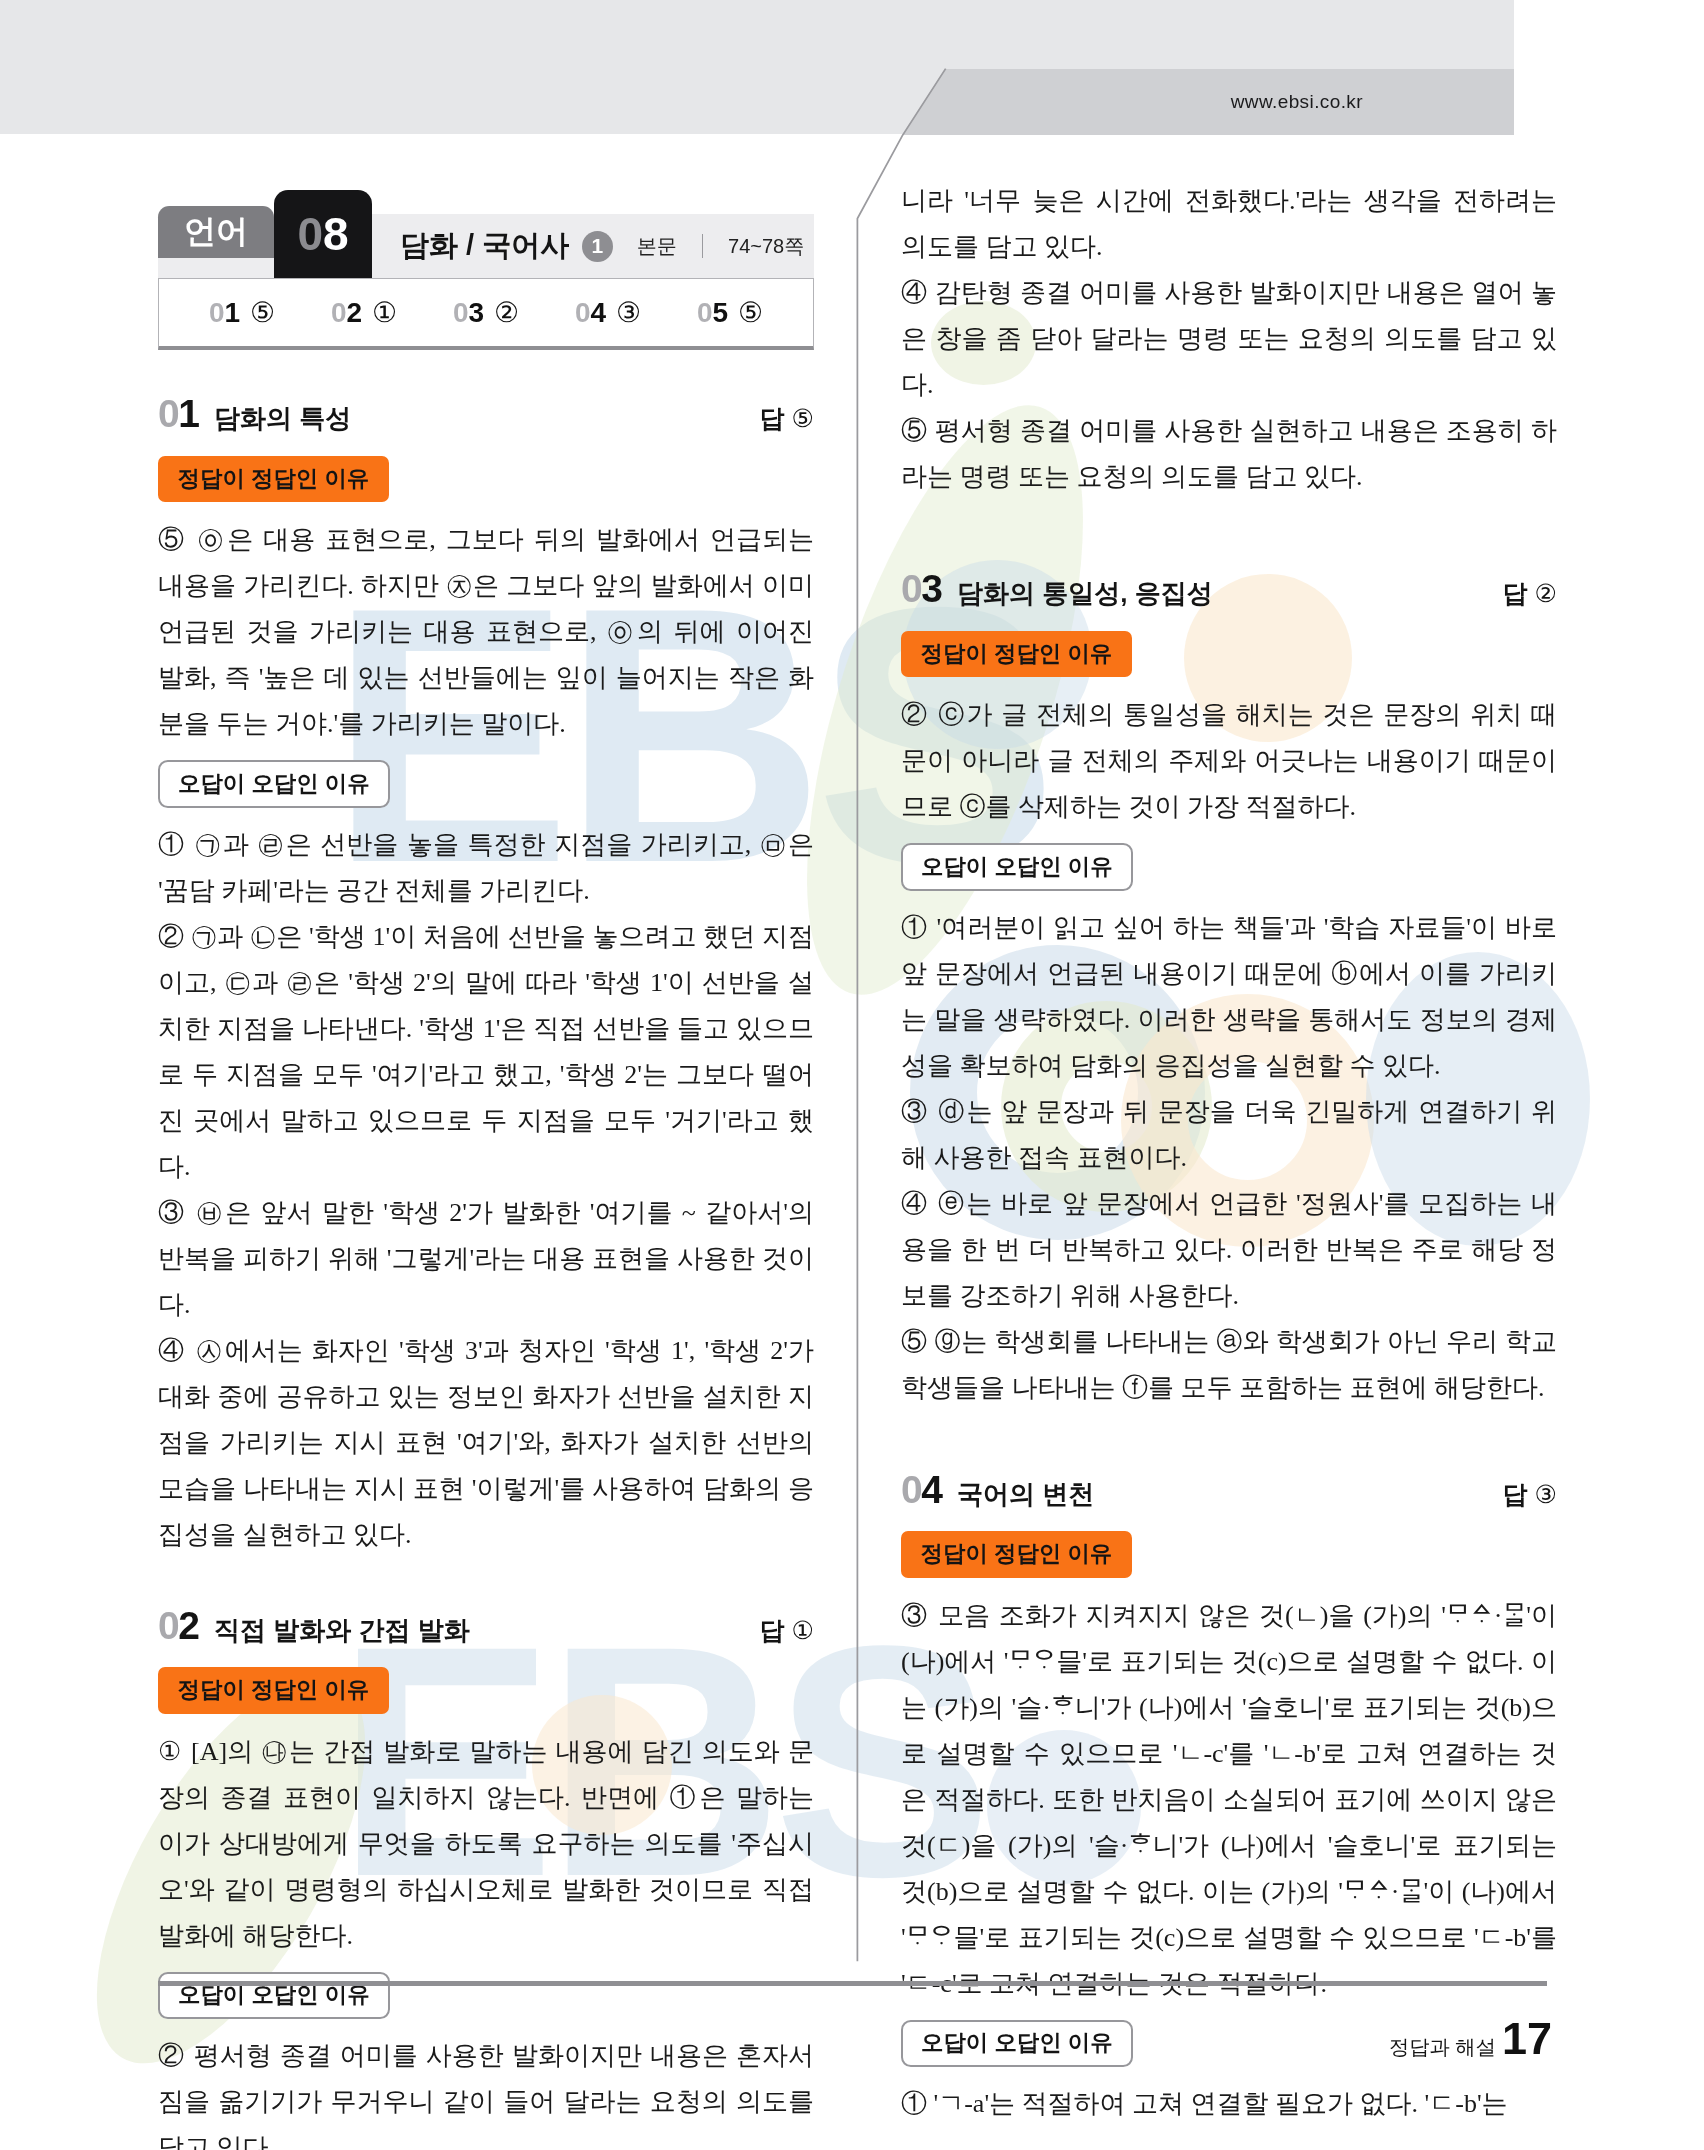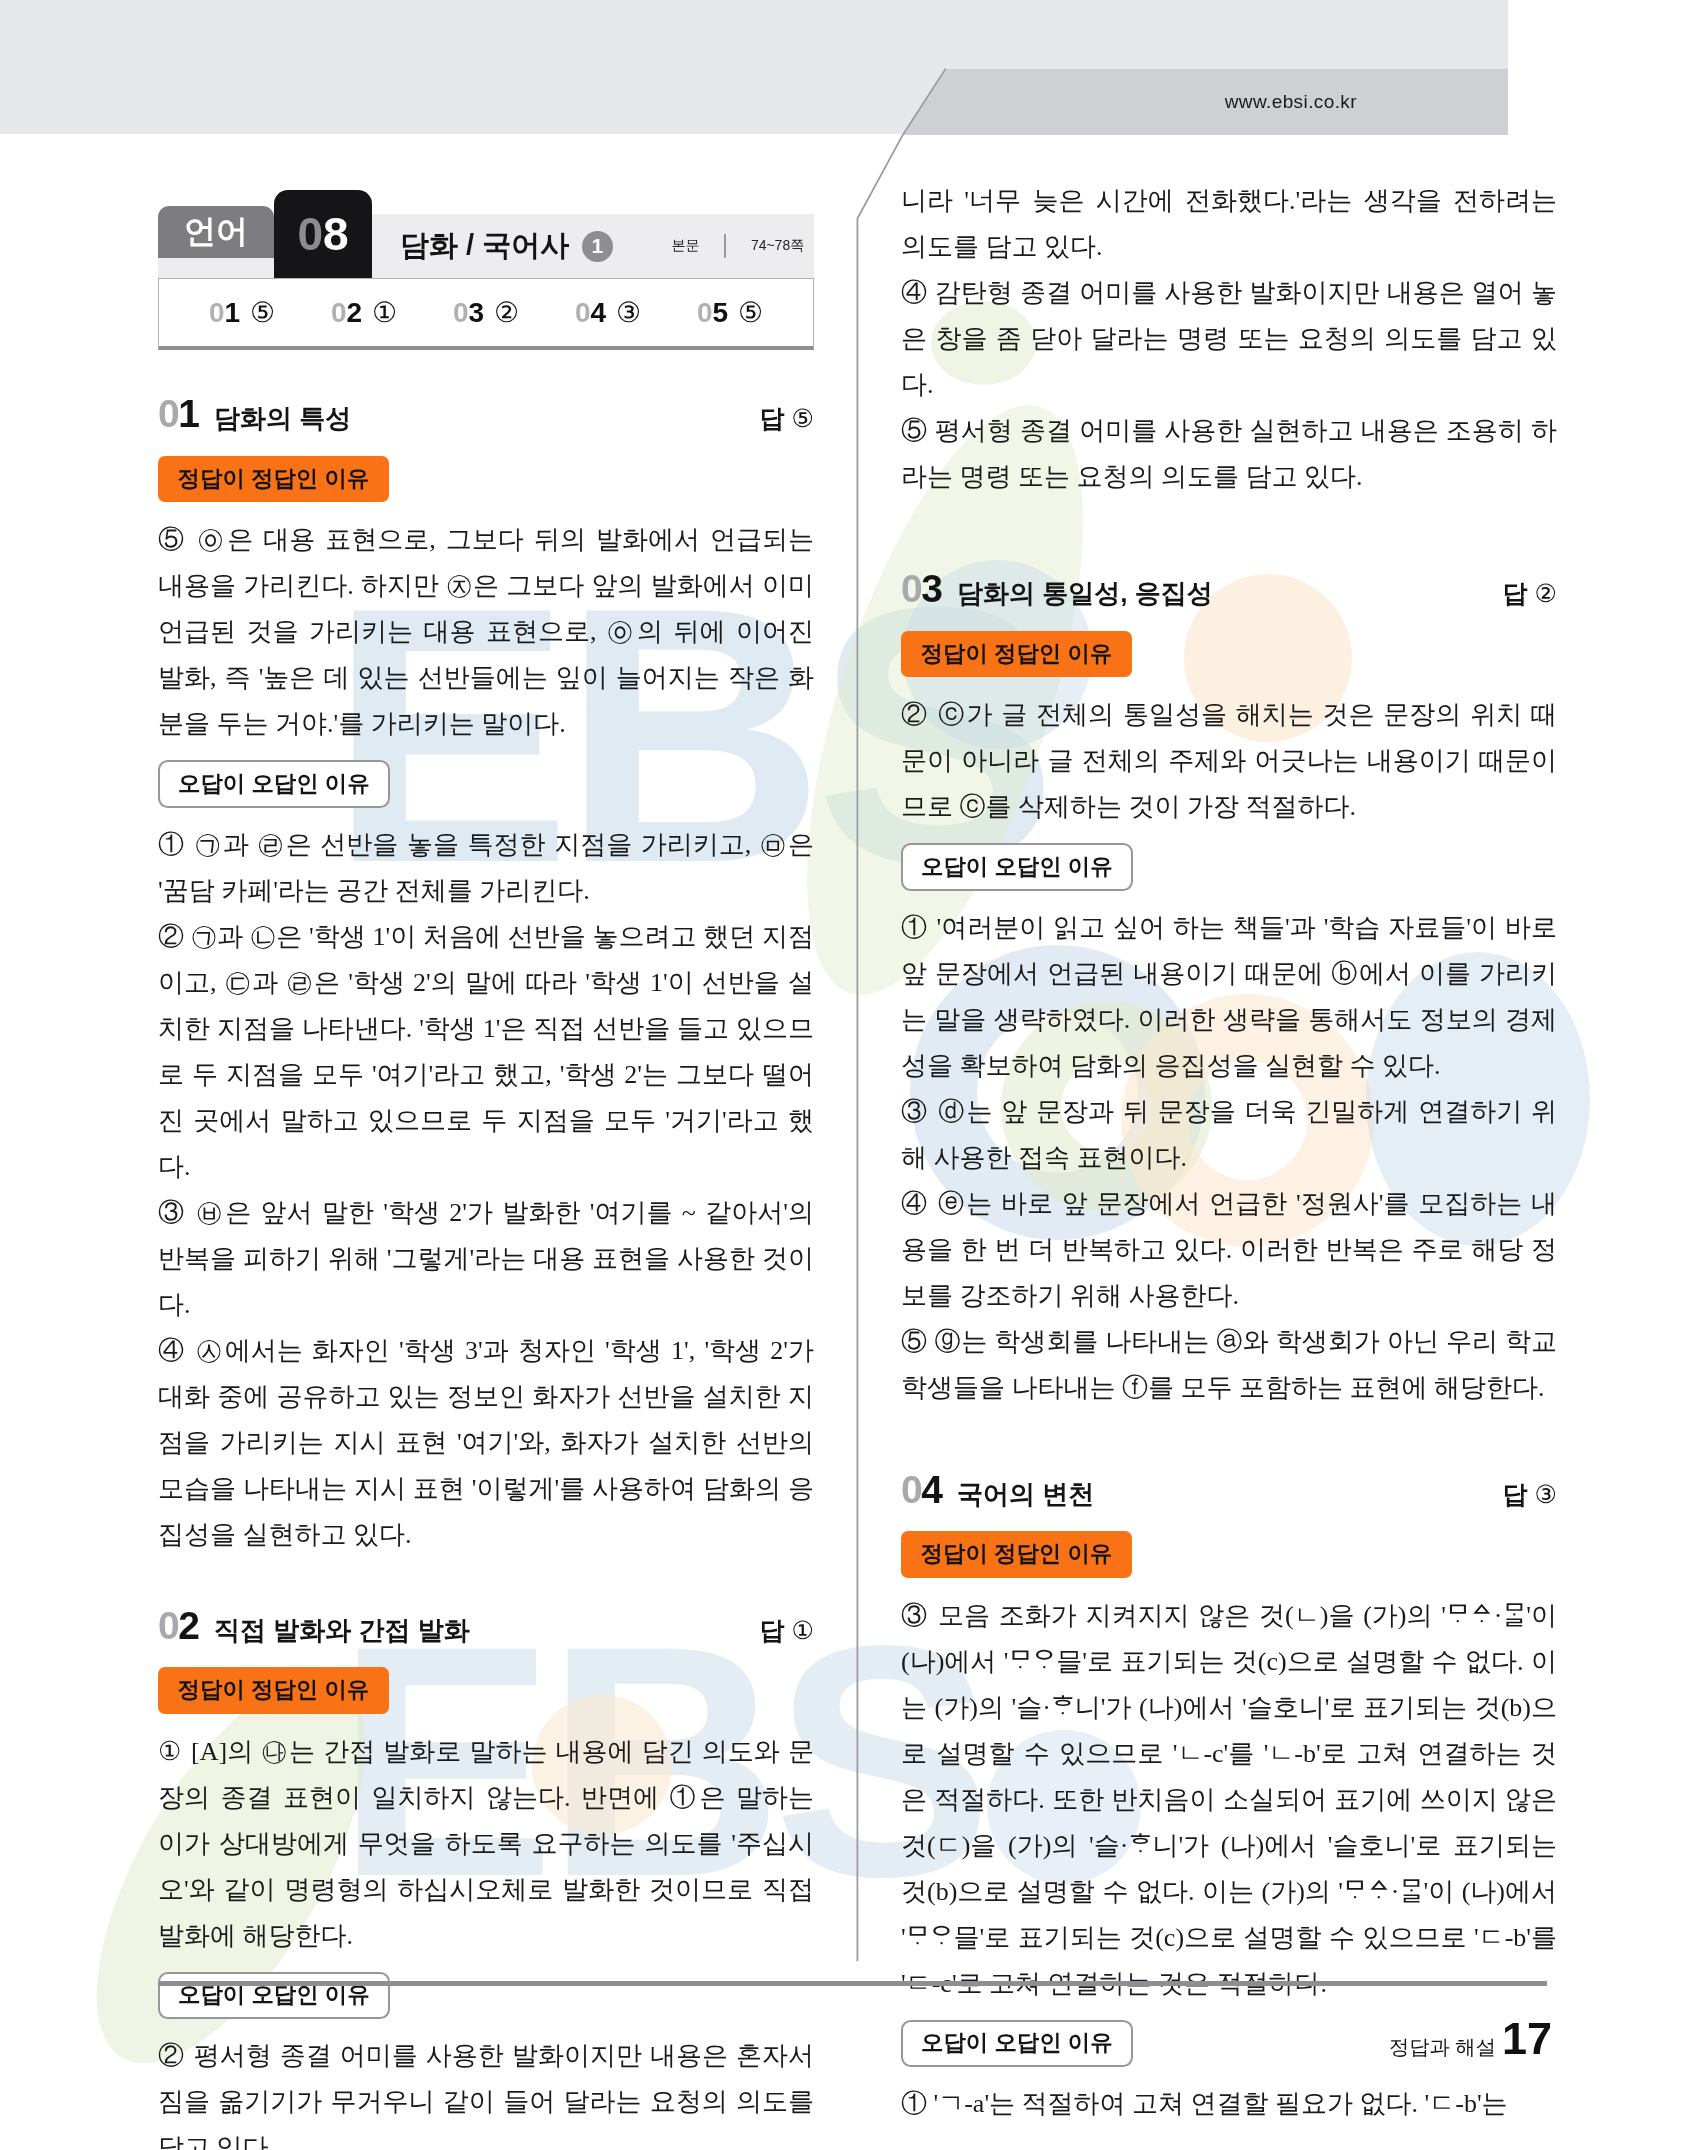--- a/index.html
+++ b/index.html
@@ -1,21 +1,21 @@
 <!DOCTYPE html>
 <html style="font-size:11.2px"><head>
 <meta charset="utf-8">
 <style>
   html,body { margin:0; padding:0; background:#fff; }
   .page { position:relative; width:1705px; height:2151px; background:#ffffff;
           font-family:"Liberation Sans", sans-serif; overflow:hidden; }
 
   
   .top-band { position:absolute; top:0; left:0; width:1508px; height:134px;
-              background:#e6e7e9; z-index:1; }
+              background:#e6e7e9; z-index:1;padding-left:6px; }
   .band-dark { position:absolute; top:69px; left:902px; right:0; height:66px;
                background:#cfd0d3; clip-path:polygon(43px 0,100% 0,100% 100%,0 100%); }
   .site-url { position:absolute; top:50%; right:151px; transform:translateY(-50%);
               font-size:19px; color:#1b1b1d; letter-spacing:0.4px; }
 
   
   .wm { position:absolute; z-index:0; pointer-events:none; }
   .wm-ebs { font-weight:bold; letter-spacing:-9.8px; line-height:1;
             color:rgba(176,203,224,.40); }
   .wm-shape { border-radius:50%; }
@@ -36,21 +36,21 @@
                 background:#151517; border-radius:14px 14px 0 0; display:flex;
                 align-items:center; justify-content:center; font-size:46px; font-weight:bold; }
   .tab-number .zero { color:#8b8b90; }
   .tab-number .dig  { color:#ffffff; }
   .title-text { position:absolute; left:242px; top:24px; height:64px; display:flex;
                 align-items:center; gap:12.6px; font-size:29px; font-weight:bold; color:#141414; }
   .badge { width:31px; height:31px; border-radius:50%; background:#8e8e92; color:#fff;
            font-size:21px; font-weight:bold; display:flex; align-items:center;
            justify-content:center; }
   .pageref { position:absolute; right:9.8px; top:24px; height:64px; display:flex;
-             align-items:center; gap:25px; font-size:14px; color:#222; }
+             align-items:center; gap:25px; font-size:20px; color:#222; }
   .pageref .sep { width:1.4px; height:24px; background:#9b9b9f; }
   .answers { height:67px; background:#fff; border:1.4px solid #b3b3b7;
              border-bottom:4.2px solid #8f8f93; display:flex; align-items:center;
              justify-content:space-between; padding:0 50px; }
   .ans-item { display:flex; align-items:center; font-size:28px; }
   .ans-item .zero { color:#b1b1b5; font-weight:bold; }
   .ans-item .num  { color:#111; font-weight:bold; }
   .ans-item .mark { font-size:28px; color:#111; margin-left:9.8px; }
 
   

